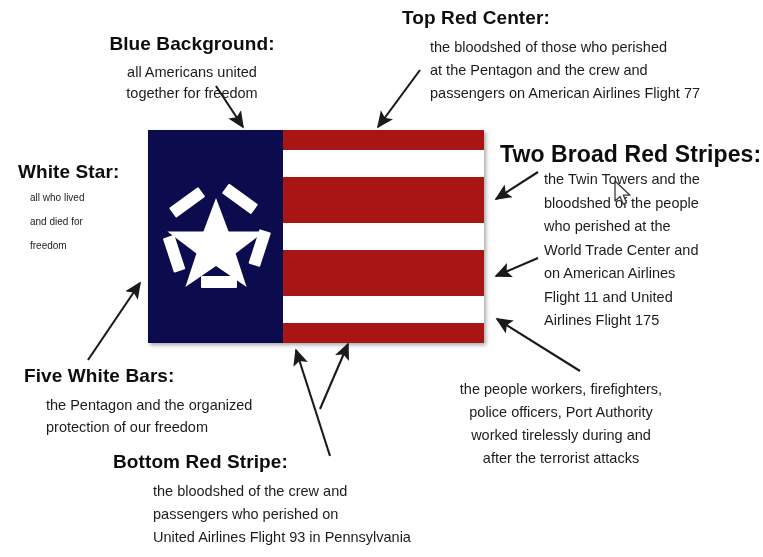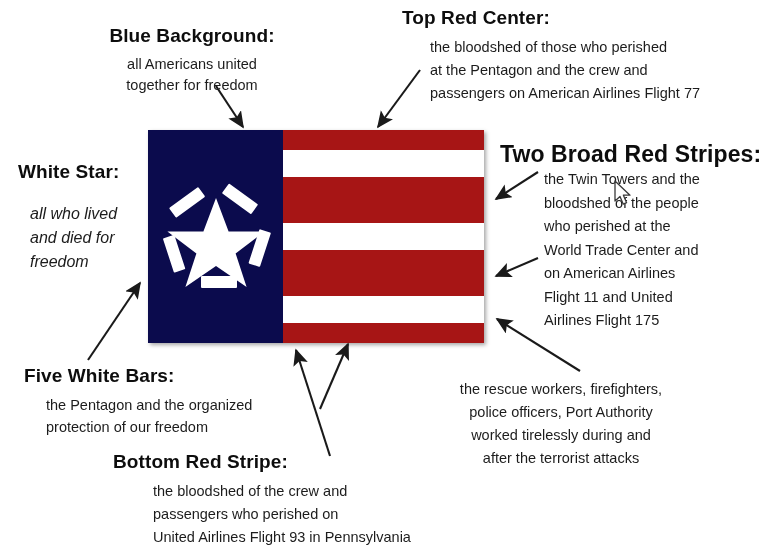--- a/index.html
+++ b/index.html
@@ -27,33 +27,33 @@
     color: #0d0d0d;
     letter-spacing: 0.1px;
     white-space: nowrap;
   }
   .annot .body {
     color: #1c1c1c;
   }
   .annot .body div { white-space: nowrap; }
 
   
-  #blue-background { left: 62px; top: 24px; width: 260px; text-align: center; }
+  #blue-background { left: 62px; top: 32px; width: 260px; text-align: center; }
   #blue-background .title { font-size: 19px; line-height: 24px; }
   #blue-background .body { font-size: 14.5px; line-height: 21px; margin-top: 6px; }
 
   
   #top-red-stripe { left: 402px; top: 6px; width: 352px; }
   #top-red-stripe .title { font-size: 19px; line-height: 24px; }
   #top-red-stripe .body { font-size: 14.5px; line-height: 23px; margin-top: 6px; margin-left: 28px; }
 
   
   #white-star { left: 18px; top: 160px; width: 128px; }
   #white-star .title { font-size: 19px; line-height: 24px; }
-  #white-star .body { font-size: 16px; line-height: 24px; margin-top: 18px; margin-left: 12px; font-style: italic; }
+  #white-star .body { font-size: 10px; line-height: 24px; margin-top: 2px; margin-left: 12px; }
 
   
   #two-broad-red-stripes { left: 500px; top: 142px; width: 258px; }
   #two-broad-red-stripes .title { font-size: 23px; line-height: 24px; }
   #two-broad-red-stripes .body { font-size: 14.5px; line-height: 23.5px; margin-top: 2px; margin-left: 44px; }
 
   
   #five-white-bars { left: 24px; top: 364px; width: 300px; }
   #five-white-bars .title { font-size: 19px; line-height: 24px; }
   #five-white-bars .body { font-size: 14.5px; line-height: 22px; margin-top: 6px; margin-left: 22px; }
@@ -229,21 +229,21 @@
     <div class="title">Bottom Red Stripe:</div>
     <div class="body">
         <div>the bloodshed of the crew and</div>
         <div>passengers who perished on</div>
         <div>United Airlines Flight 93 in Pennsylvania</div>
       </div>
   </div>
 
   <div class="annot" id="three-white-stripes">
     <div class="body">
-        <div>the rescue workers, firefighters,</div>
+        <div>the people workers, firefighters,</div>
         <div>police officers, Port Authority</div>
         <div>worked tirelessly during and</div>
         <div>after the terrorist attacks</div>
       </div>
   </div>
 
   <svg id="cursor" viewBox="0 0 20 28" style="left: 613px; top: 180px;">
     <path d="M2,1 L2,21 L7,16.4 L10.3,24.2 L13.6,22.7 L10.4,15.2 L17,15.2 Z" fill="#ffffff" stroke="#3a3a3a" stroke-width="1.3" stroke-linejoin="round"></path>
   </svg>
 

